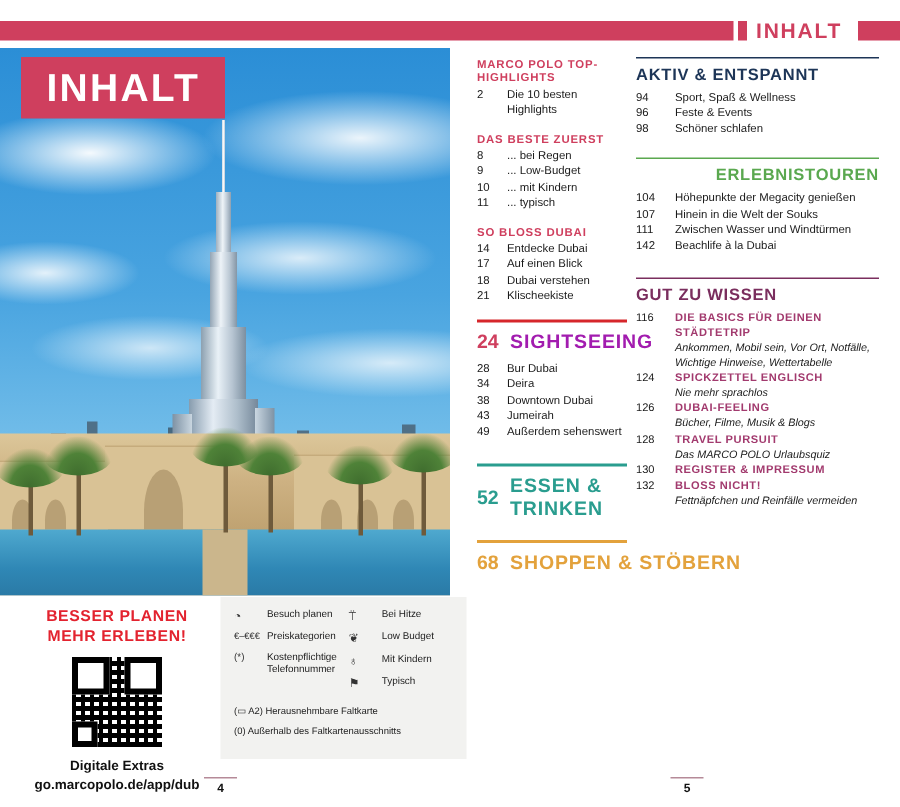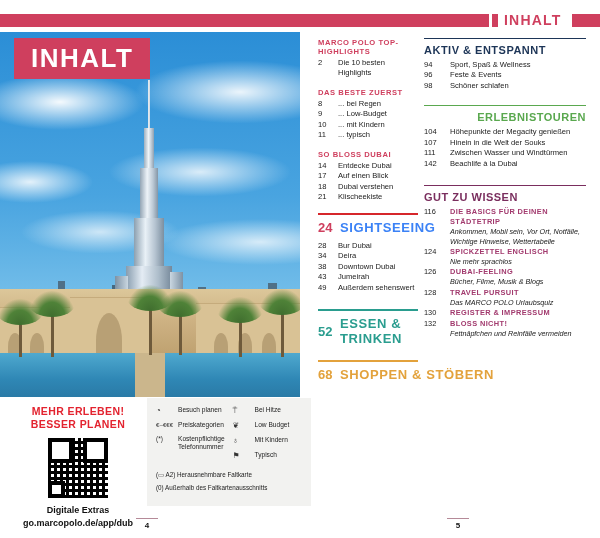--- a/index.html
+++ b/index.html
@@ -189,21 +189,21 @@
 
   .big {
     border-top: 2px solid #cf3f5e; padding-top: 5px;
     margin-top: 10px; margin-bottom: 8px;
   }
   .big .line { display: flex; align-items: center; }
   .big .pg {
     flex: 0 0 22px; font-size: 13px; font-weight: bold; color: #cf3f5e;
   }
   .big .ti {
-    font-size: 13px; font-weight: bold; letter-spacing: .6px; color: #3b82f6;
+    font-size: 13px; font-weight: bold; letter-spacing: .6px; color: #a21caf;
   }
 
   .sec { border-top: 1.6px solid #1d3557; padding-top: 5px; margin-bottom: 8px; }
   .sec .sec-title {
     font-size: 11px; font-weight: bold; letter-spacing: .5px;
     color: #1d3557; margin-bottom: 4px;
   }
   .sec .ent .pg { flex: 0 0 26px; }
 
   .gz-ent { display: flex; font-size: 7.4px; line-height: 1.35; margin-bottom: 1px; justify-content: flex-end; }
@@ -291,22 +291,22 @@
       <div class="palm" style="left:282px;bottom:40px;">
           <div class="trunk" style="height:48px;"></div>
           <div class="fronds" style="bottom:42px;"></div>
         </div>
     </div>
 
     <div class="inhalt-badge">INHALT</div>
   </div>
 
   <div class="promo">
+    <div class="hl">BESSER PLANEN</div>
     <div class="hl">MEHR ERLEBEN!</div>
-    <div class="hl">BESSER PLANEN</div>
     <div class="qr">
         <div class="bl"></div>
       </div>
     <div class="sub">Digitale Extras</div>
     <div class="sub">go.marcopolo.de/app/dub</div>
   </div>
 
   <div class="legend">
     <div class="legend-grid">
       <div class="legend-col">

